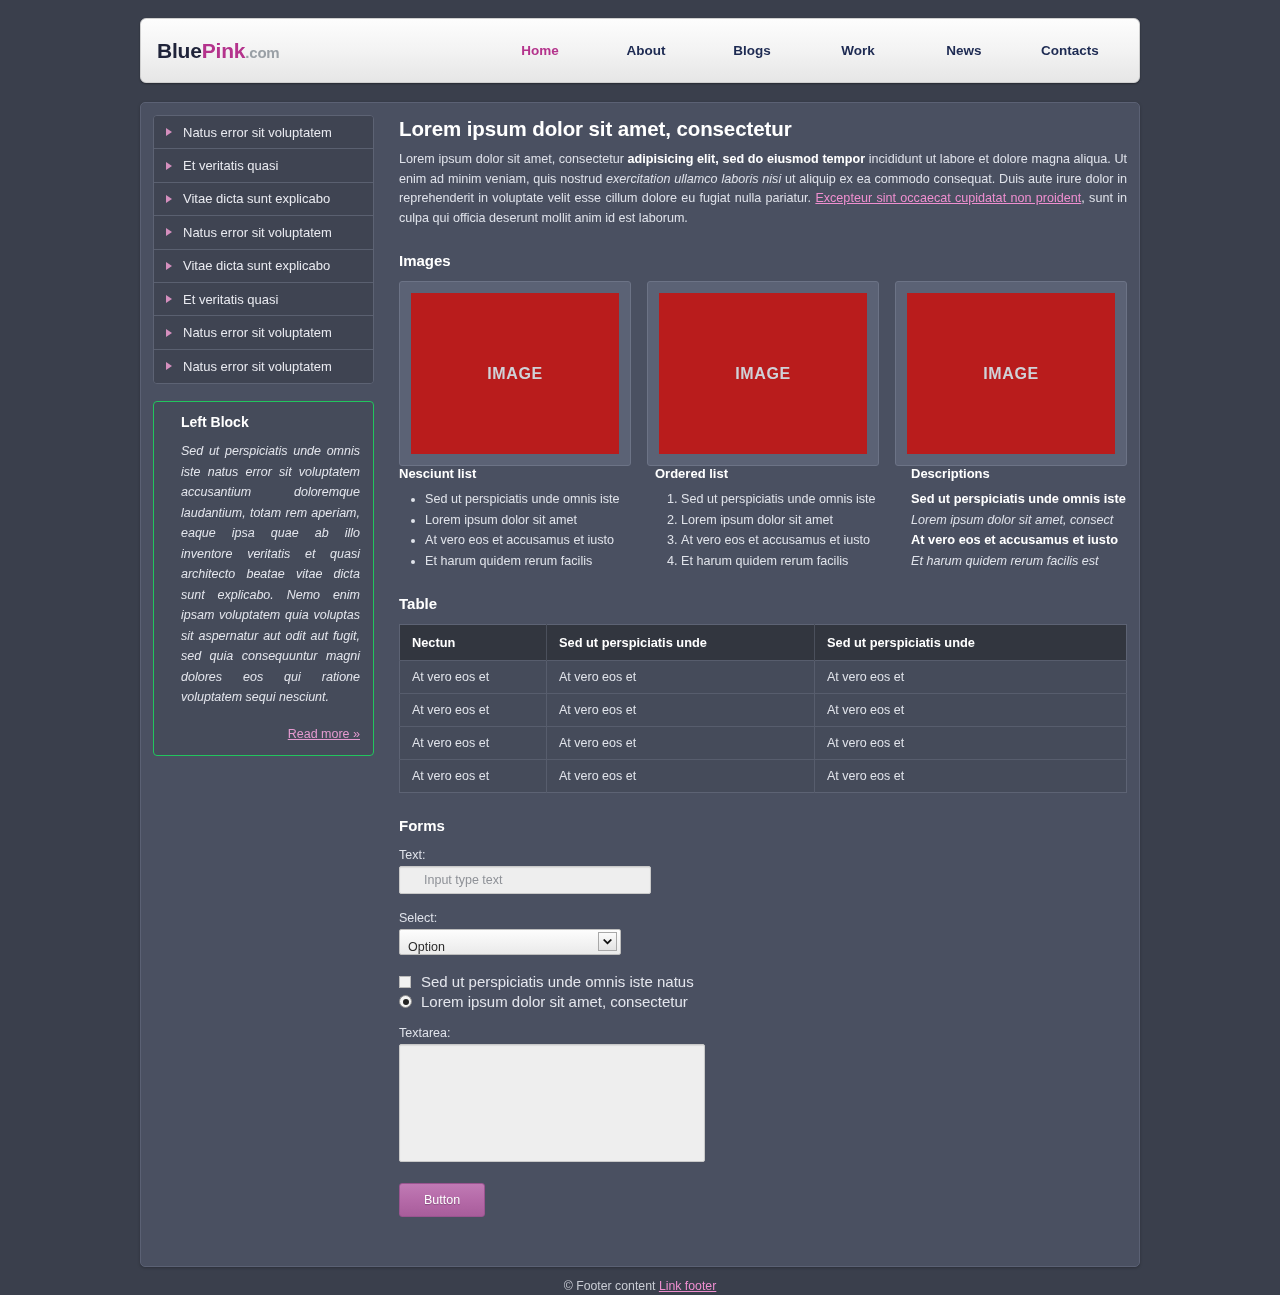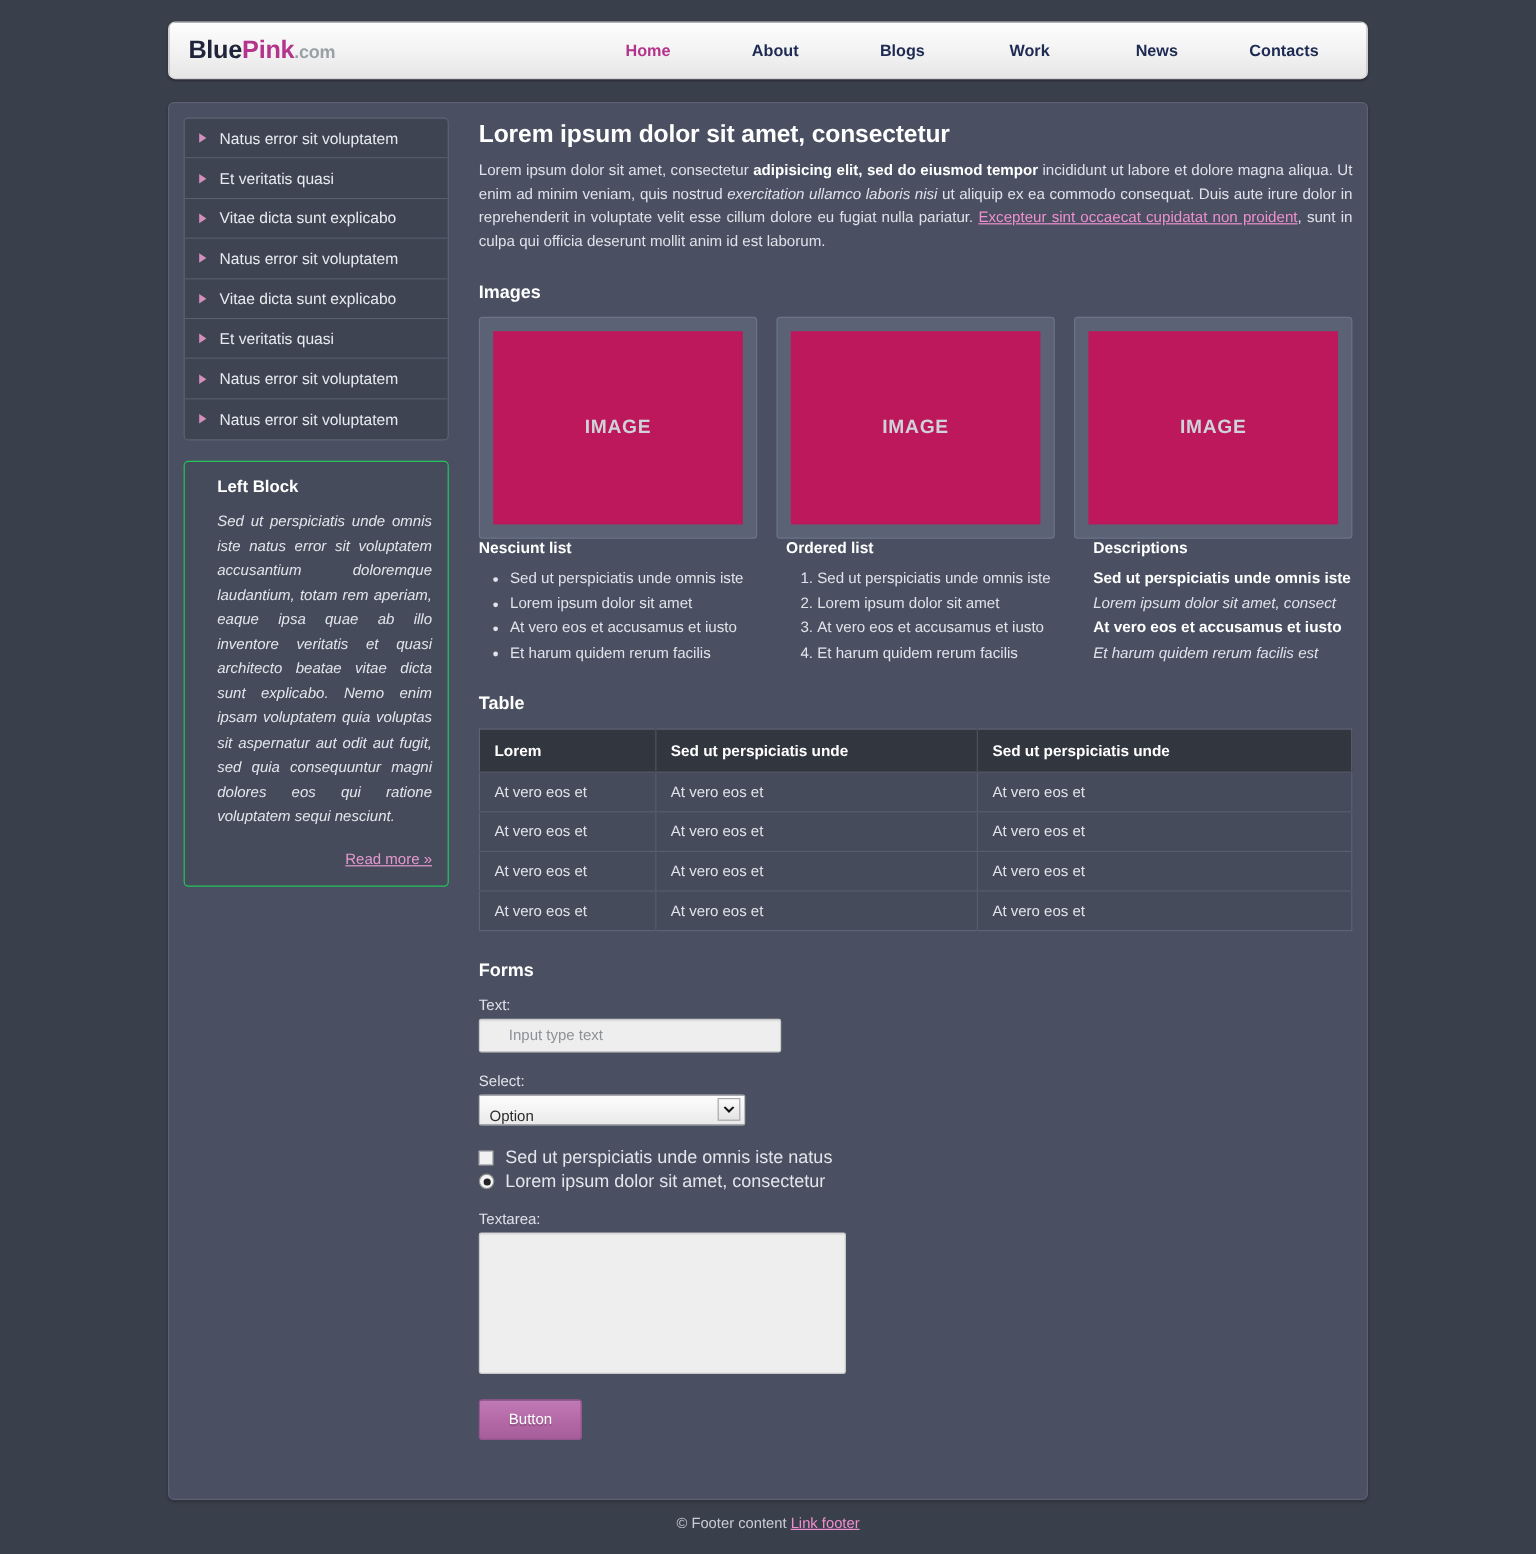--- a/index.html
+++ b/index.html
@@ -12,21 +12,21 @@
     width: 1280px; min-height: 1295px;
     color: #e6e8ee;
     -webkit-font-smoothing: antialiased;
   }
 
   
   .page { width: 1280px; margin: 0 auto; }
 
   .header {
     margin: 18px 140px 0 140px;
-    height: 48px;
+    height: 65px;
     border-radius: 6px;
     background: linear-gradient(to bottom, #fdfdfd 0%, #f3f3f3 50%, #e6e6e6 100%);
     border: 1px solid #cfcfcf;
     box-shadow: 0 1px 2px rgba(0,0,0,.35);
     display: flex; align-items: center;
     padding: 0 16px;
   }
   .logo {
     font-size: 21px; font-weight: bold; letter-spacing: -.2px;
     white-space: nowrap;
@@ -144,21 +144,21 @@
   .imgframe {
     flex: 1;
     background: #5b6275;
     border: 1px solid #6c7386;
     border-radius: 3px;
     padding: 11px;
     height: 185px;
     display: flex; align-items: center; justify-content: center;
   }
   .imgframe .ph {
-    background: #be185d;
+    background: #b91c1c;
     width: 100%; height: 100%;
     display: flex; align-items: center; justify-content: center;
     color: #cfd2d8; font-size: 16px; font-weight: bold; letter-spacing: .6px;
   }
 
   
   .lists { display: flex; }
   .lcol { width: 256px; }
   .lcol.third { width: auto; flex: 1; padding-left: 0; }
   .lists h3 {
@@ -413,21 +413,21 @@
 
       <h2 class="sec">Table</h2>
       <table class="data">
         <colgroup>
             <col class="c1">
             <col class="c2">
             <col>
           </colgroup>
         <thead>
           <tr>
-            <th>Lorem</th>
+            <th>Nectun</th>
             <th>Sed ut perspiciatis unde</th>
             <th>Sed ut perspiciatis unde</th>
           </tr>
         </thead>
         <tbody>
           <tr>
             <td>At vero eos et</td>
             <td>At vero eos et</td>
             <td>At vero eos et</td>
           </tr>

